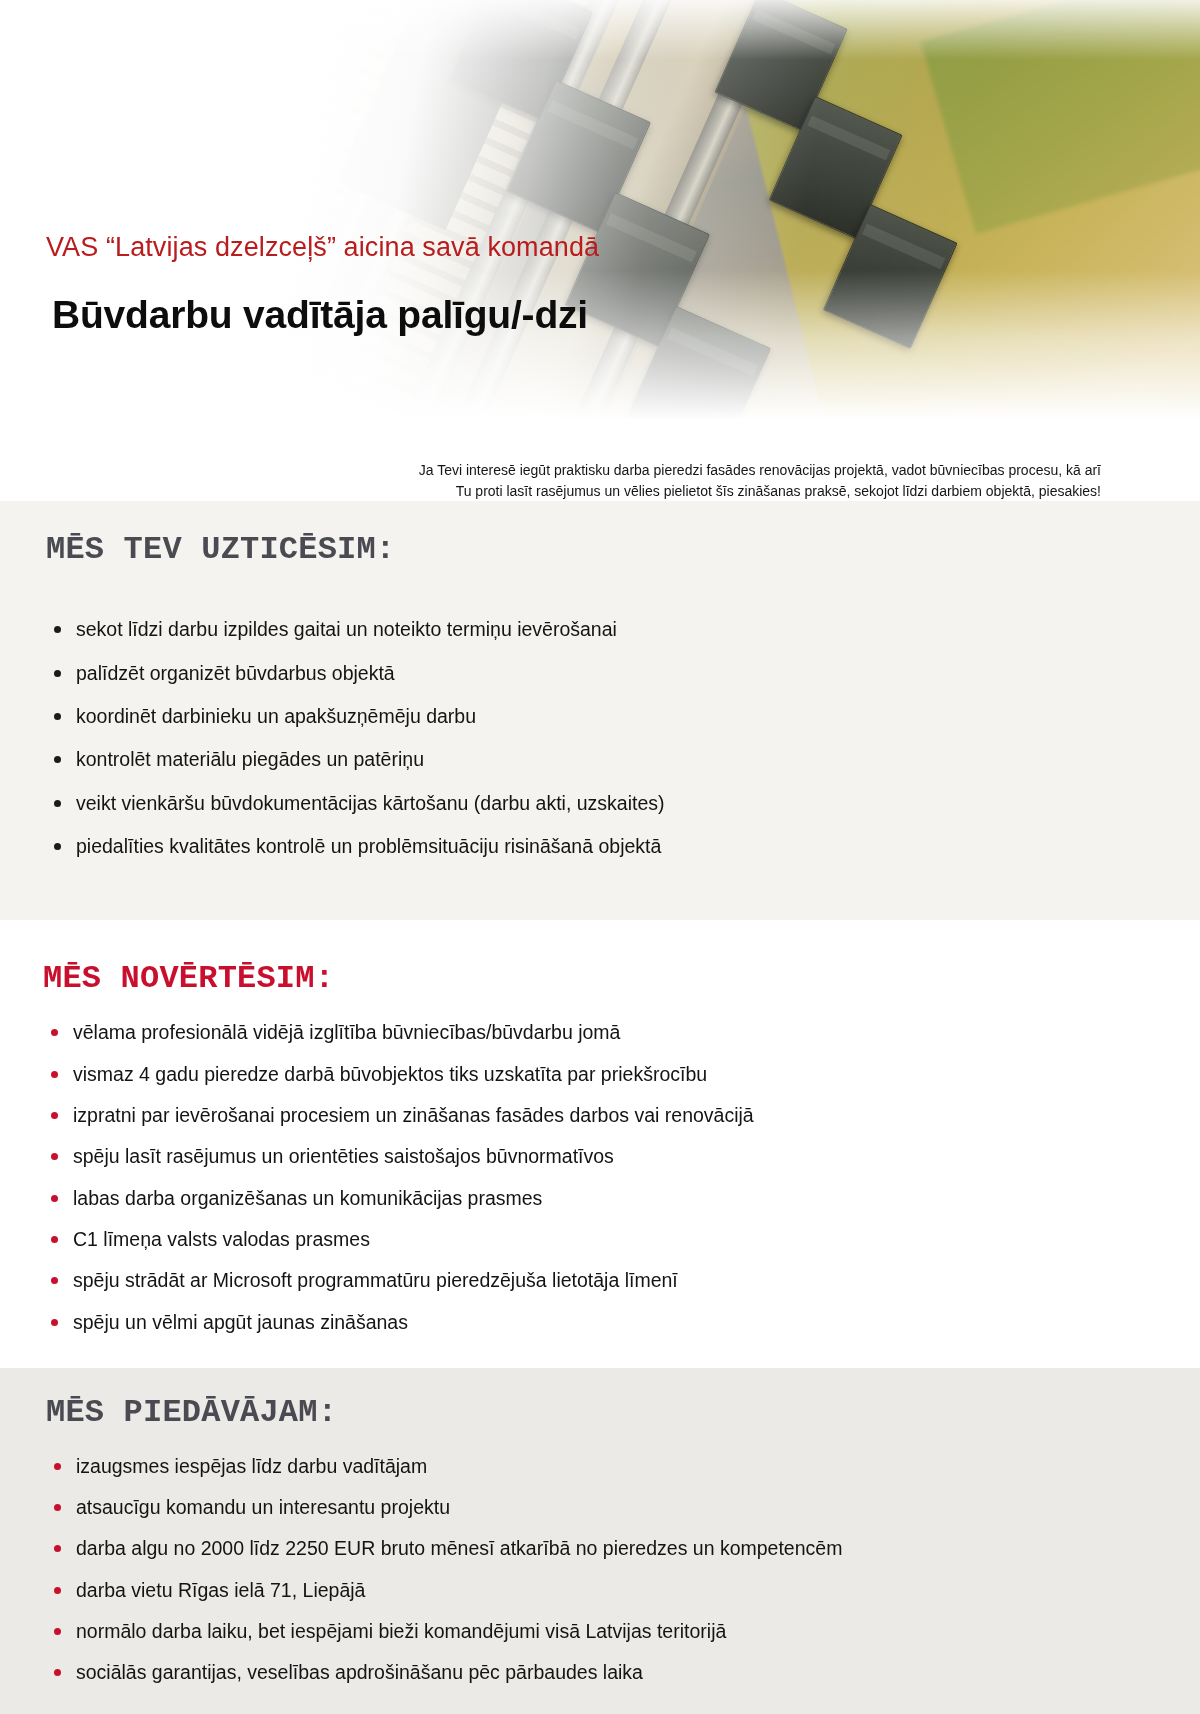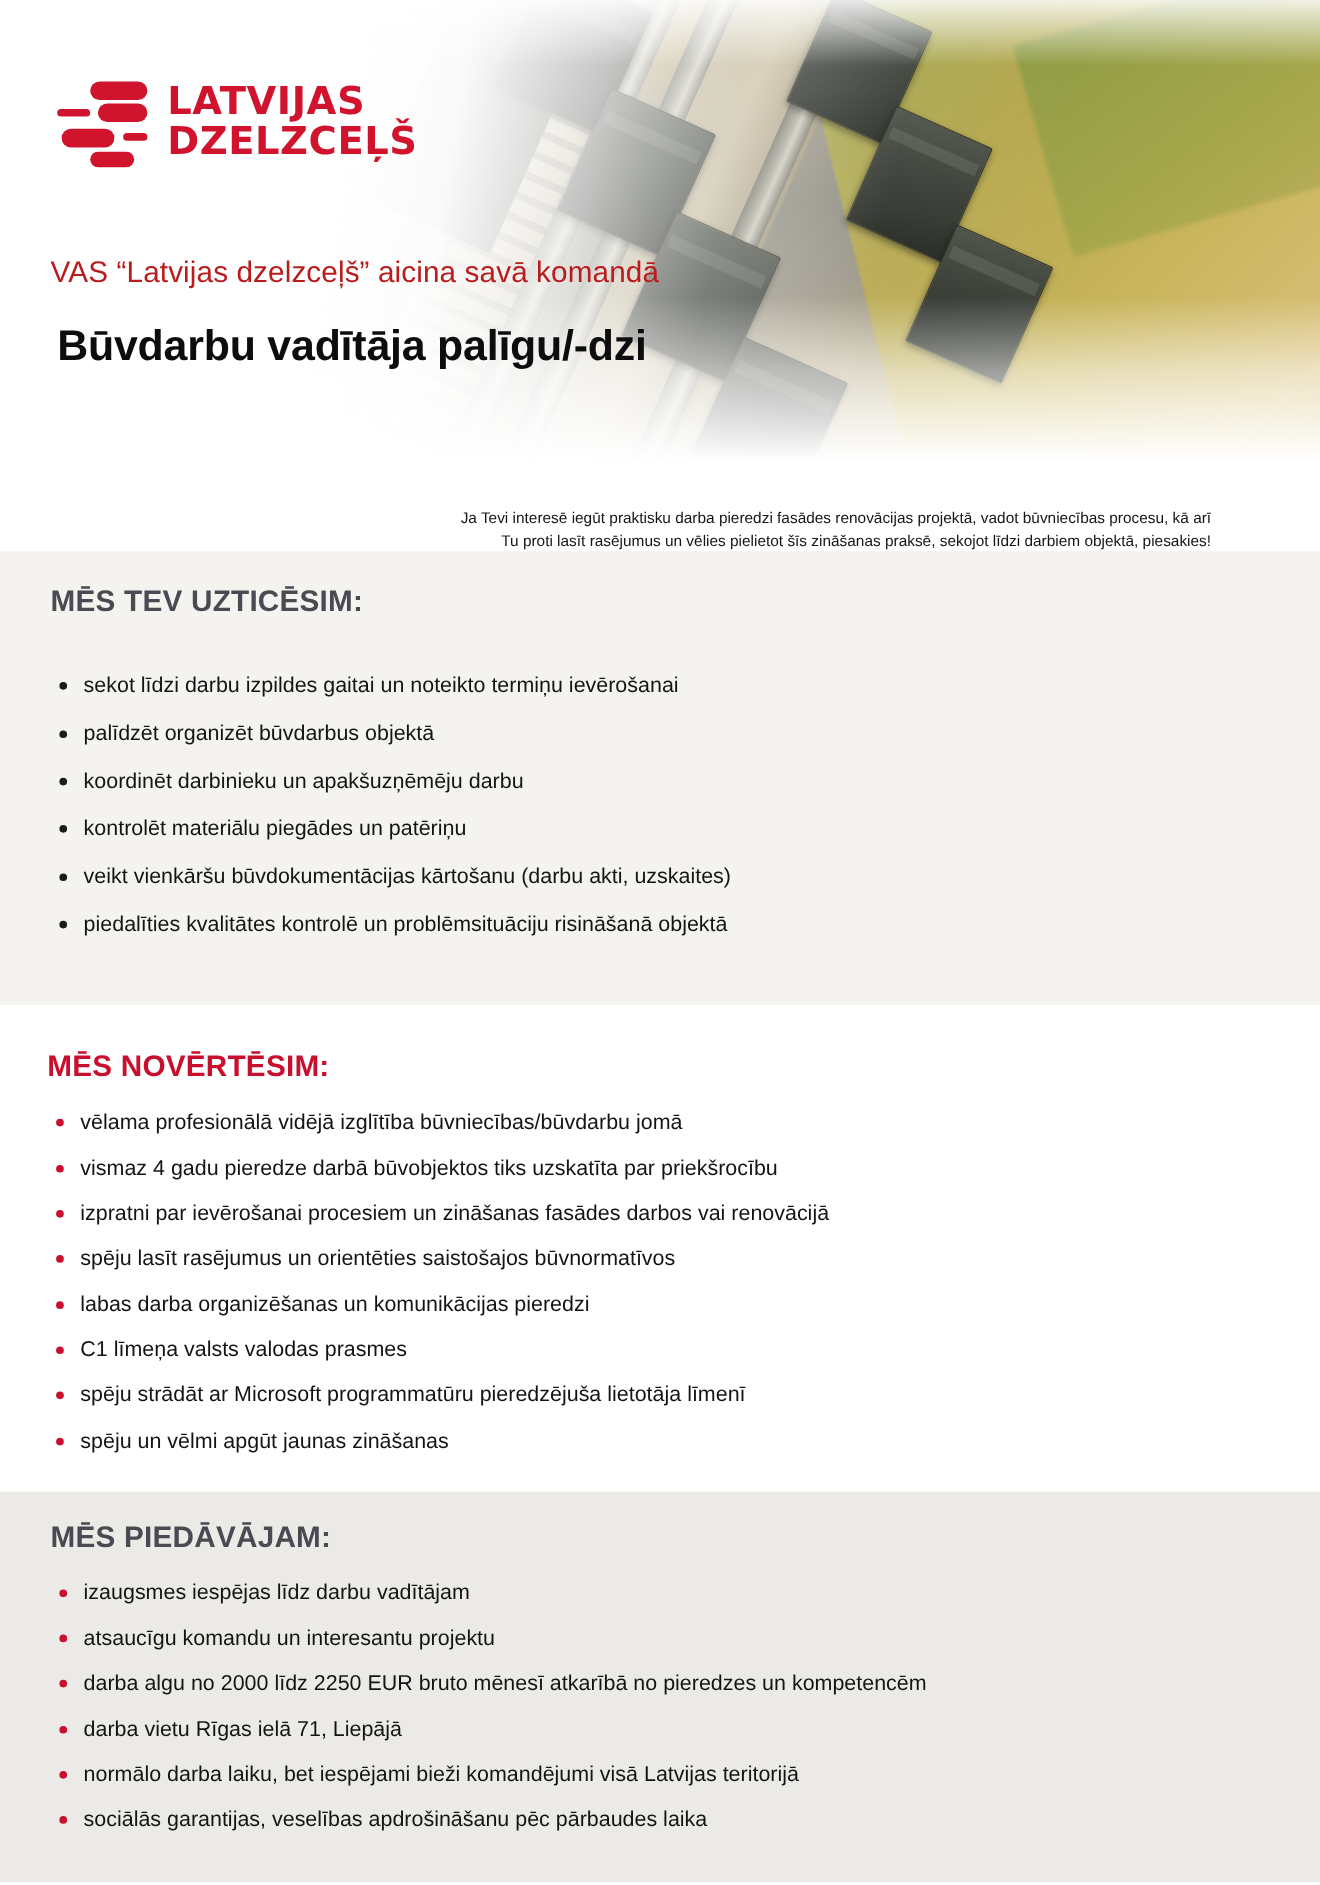--- a/index.html
+++ b/index.html
@@ -202,23 +202,24 @@
 
   
   .band { width:1200px; }
   .band.gray { background:#f4f3ef; }
   .band.gray2 { background:#eceae6; }
   .band.white { background:#ffffff; }
 
   .sec-inner { padding:0 46px; }
 
   h2.sec-title {
-    font-size:27px;
+    font-size:32px;
     font-weight:bold;
     letter-spacing:.2px;
+    font-family:Liberation Mono, monospace;
   }
   h2.gray-title { color:#4a4a52; }
   h2.red-title  { color:#C8102E; }
 
   ul.bullets { list-style:none; margin:0; padding:0; }
   ul.bullets li {
     position:relative;
     padding-left:30px;
     font-size:19.5px;
     line-height:1.35;
@@ -279,34 +280,20 @@
     <div class="wagon" style="left:676px; top:306px;  width:104px; height:126px;"></div>
     <div class="wagon" style="left:760px; top:-10px;  width:96px;  height:112px;"></div>
     <div class="wagon" style="left:815px; top:96px;   width:96px;  height:114px;"></div>
     <div class="wagon" style="left:870px; top:204px;  width:96px;  height:116px;"></div>
 
     <div class="hero-fade-left"></div>
     <div class="hero-fade-top"></div>
     <div class="hero-fade-bottom"></div>
   </div>
 
-  <div class="logo">
-    <div class="logo-mark">
-      <span class="lm1"></span>
-        <span class="lm2"></span>
-        <span class="lm3"></span>
-      <span class="lm4"></span>
-        <span class="lm5"></span>
-        <span class="lm6"></span>
-    </div>
-    <div class="logo-text">
-      <div>LATVIJAS</div>
-      <div>DZELZCEĻŠ</div>
-    </div>
-  </div>
 
   <div class="hero-lines">
     <div class="kicker">VAS “Latvijas dzelzceļš” aicina savā komandā</div>
     <div class="job-title">Būvdarbu vadītāja palīgu/-dzi</div>
   </div>
 </div>
 
 <div class="intro">
   <div>Ja Tevi interesē iegūt praktisku darba pieredzi fasādes renovācijas projektā, vadot būvniecības procesu, kā arī</div>
   <div>Tu proti lasīt rasējumus un vēlies pielietot šīs zināšanas praksē, sekojot līdzi darbiem objektā, piesakies!</div>
@@ -327,21 +314,21 @@
 </div>
 
 <div class="band white">
   <div class="sec-inner sec2">
     <h2 class="sec-title red-title">MĒS NOVĒRTĒSIM:</h2>
     <ul class="bullets red-bullets">
       <li>vēlama profesionālā vidējā izglītība būvniecības/būvdarbu jomā</li>
       <li>vismaz 4 gadu pieredze darbā būvobjektos tiks uzskatīta par priekšrocību</li>
       <li>izpratni par ievērošanai procesiem un zināšanas fasādes darbos vai renovācijā</li>
       <li>spēju lasīt rasējumus un orientēties saistošajos būvnormatīvos</li>
-      <li>labas darba organizēšanas un komunikācijas pieredzi</li>
+      <li>labas darba organizēšanas un komunikācijas prasmes</li>
       <li>C1 līmeņa valsts valodas prasmes</li>
       <li>spēju strādāt ar Microsoft programmatūru pieredzējuša lietotāja līmenī</li>
       <li>spēju un vēlmi apgūt jaunas zināšanas</li>
     </ul>
   </div>
 </div>
 
 <div class="band gray2">
   <div class="sec-inner sec3">
     <h2 class="sec-title gray-title">MĒS PIEDĀVĀJAM:</h2>

